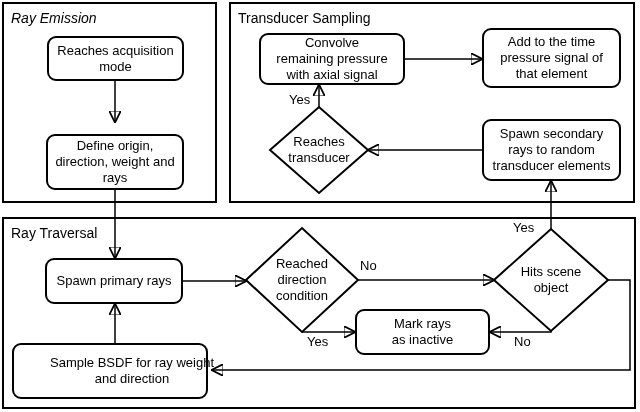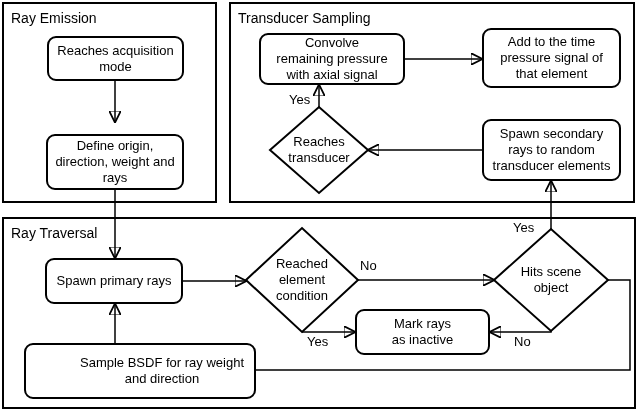--- a/index.html
+++ b/index.html
@@ -66,21 +66,21 @@
     font-size: 13px;
     line-height: 14px;
     white-space: nowrap;
   }
 </style>
 </head>
 <body>
 
 <div class="canvas">
 
-  <div class="section" style="left:2px; top:2px; width:215px; height:201px;">
+  <div class="section" style="left:2px; top:2px; width:215px; height:201px;font-style:italic;">
     <div class="section-label">Ray Emission</div>
   </div>
 
   <div class="section" style="left:229px; top:2px; width:406px; height:201px;">
     <div class="section-label">Transducer Sampling</div>
   </div>
 
   <div class="section" style="left:2px; top:217px; width:634px; height:192px;">
     <div class="section-label">Ray Traversal</div>
   </div>
@@ -141,33 +141,33 @@
 
   <div class="node" style="left:45px; top:258px; width:138px; height:46px;">
     <span>Spawn primary rays</span>
   </div>
 
   <div class="node" style="left:355px; top:309px; width:135px; height:46px;">
     <span>Mark rays</span>
     <span>as inactive</span>
   </div>
 
-  <div class="node" style="left:24px; top:343px; width:232px; height:56px;padding-left:44px;">
+  <div class="node" style="left:12px; top:343px; width:196px; height:56px;padding-left:44px;">
     <span>Sample BSDF for ray weight</span>
     <span>and direction</span>
   </div>
 
   <div class="decision-label" style="left:269px; top:124px; width:100px; height:52px;">
     <span>Reaches</span>
     <span>transducer</span>
   </div>
 
   <div class="decision-label" style="left:252px; top:256px; width:100px; height:48px;">
     <span>Reached</span>
-    <span>element</span>
+    <span>direction</span>
     <span>condition</span>
   </div>
 
   <div class="decision-label" style="left:501px; top:256px; width:100px; height:48px;">
     <span>Hits scene</span>
     <span>object</span>
   </div>
 
   <div class="edge-label" style="left:289px; top:93px;">Yes</div>
   <div class="edge-label" style="left:360px; top:259px;">No</div>

